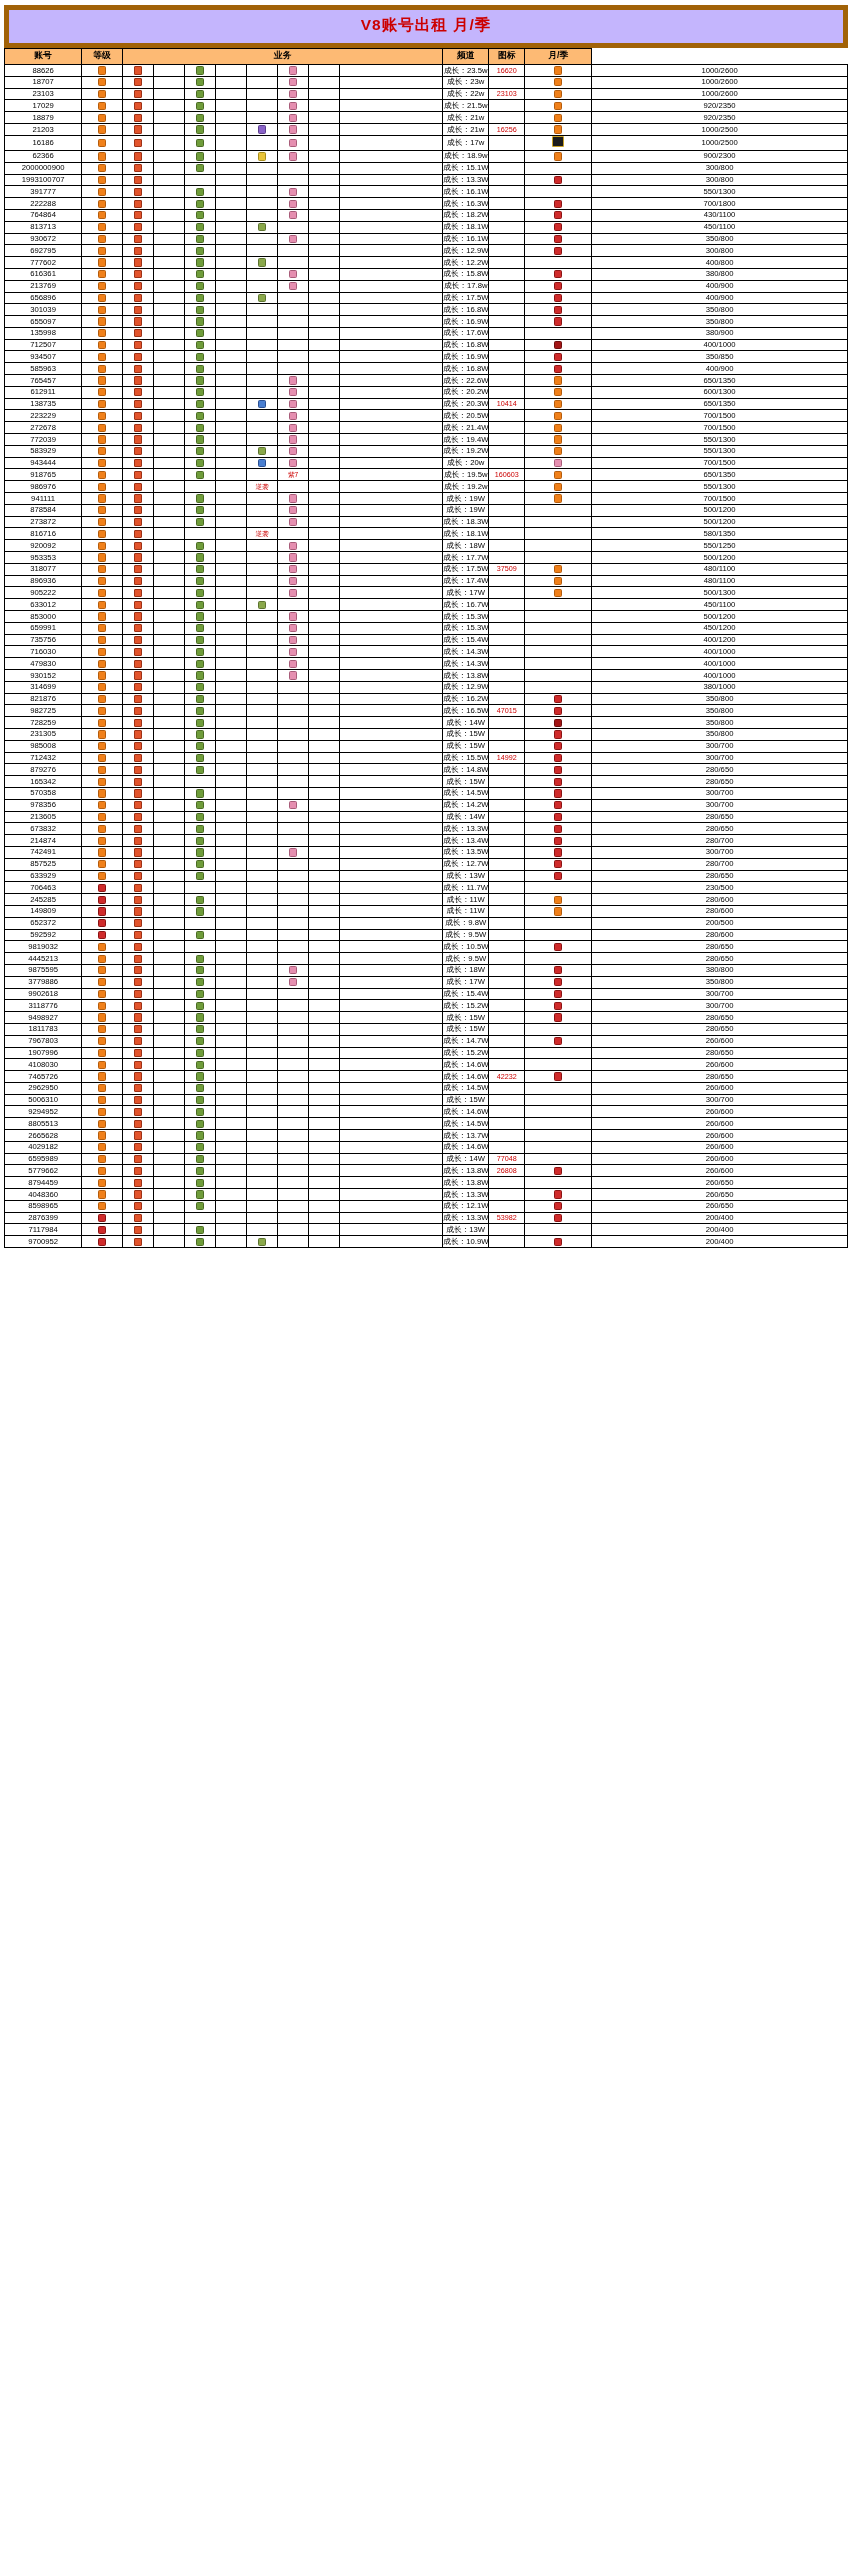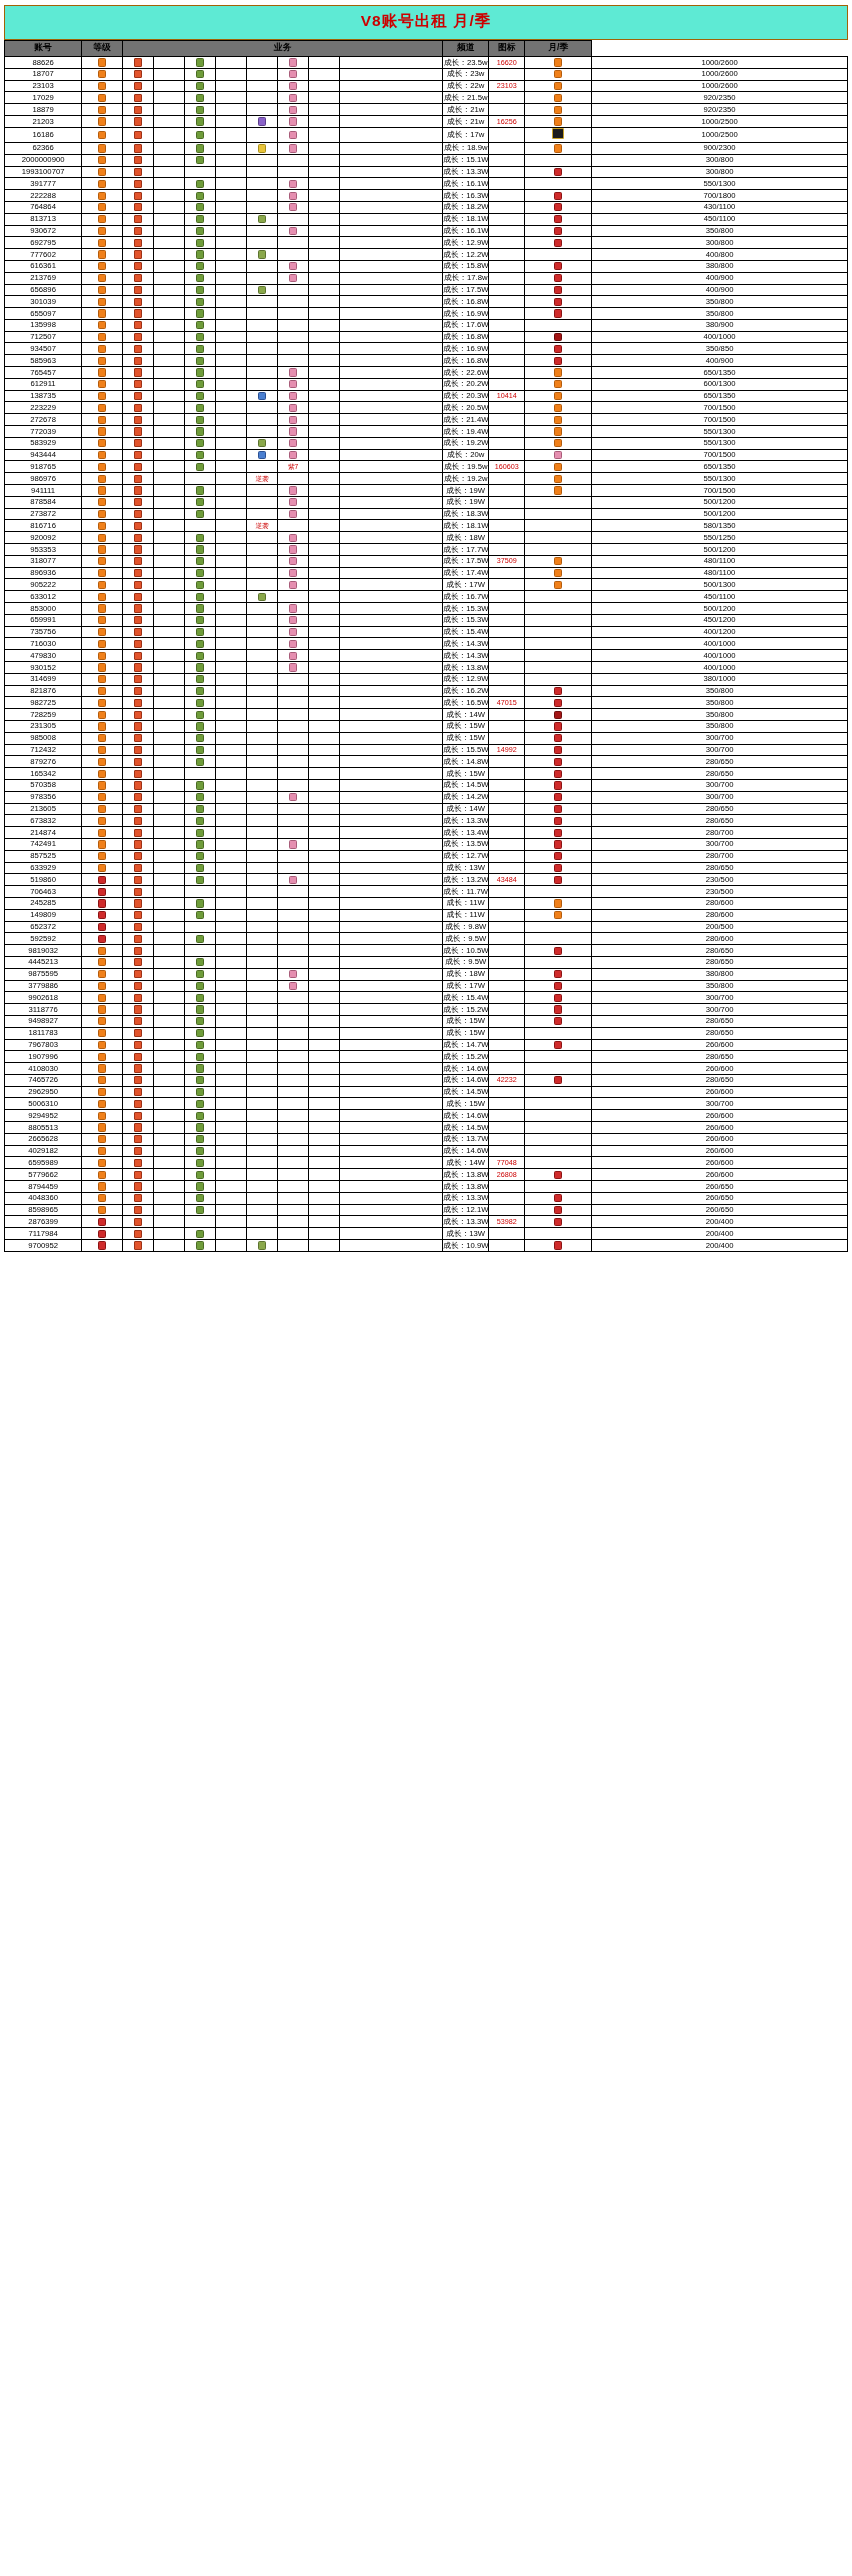--- a/index.html
+++ b/index.html
@@ -7,22 +7,22 @@
     font-family:"Liberation Sans","DejaVu Sans",sans-serif;
     width:852px;
     color:#000;
   }
   #sheet{
     width:852px;
     box-sizing:border-box;
     padding:5.2px 4.1px 5.2px 4.1px;
   }
   .title-bar{
-    background:#5eead4;
-    border:1px solid #a16207;
+    background:#c4b5fd;
+    border:5px solid #a16207;
     text-align:center;
     font-size:15.5px;
     font-weight:bold;
     color:#cc0000;
     padding:5.2px 0 6.2px 0;
     letter-spacing:1px;
     box-sizing:border-box;
   }
   table{
     border-collapse:collapse;
@@ -37,21 +37,21 @@
     height:10.8px;
     line-height:9.8px;
     padding:0;
     overflow:hidden;
     white-space:nowrap;
   }
   thead th{
     font-weight:bold;
     font-size:8.8px;
     height:15.5px;
-    background:#737373;
+    background:#fdba74;
   }
   
   col.c-acct{width:77px;}
   col.c-level{width:41px;}
   col.c-b1{width:31px;}
   col.c-b2{width:31px;}
   col.c-b3{width:31px;}
   col.c-b4{width:31px;}
   col.c-b5{width:31px;}
   col.c-b6{width:31px;}
@@ -1224,36 +1224,20 @@
           <td></td>
           <td></td>
           <td></td>
           <td></td>
           <td class="grow">成长：13W</td>
           <td class="chan"></td>
           <td><span class="ic ic-icon-red"></span></td>
           <td class="price">280/650</td>
         </tr>
         <tr>
-          <td class="acct">519860</td>
-          <td><span class="ic ic-icon-red"></span></td>
-          <td><span class="ic ic-lvl"></span></td>
-          <td></td>
-          <td><span class="ic ic-green"></span></td>
-          <td></td>
-          <td></td>
-          <td><span class="ic ic-pink"></span></td>
-          <td></td>
-          <td></td>
-          <td class="grow">成长：13.2W</td>
-          <td class="chan">43484</td>
-          <td><span class="ic ic-icon-red"></span></td>
-          <td class="price">230/500</td>
-        </tr>
-        <tr>
           <td class="acct">706463</td>
           <td><span class="ic ic-icon-red"></span></td>
           <td><span class="ic ic-lvl"></span></td>
           <td></td>
           <td></td>
           <td></td>
           <td></td>
           <td></td>
           <td></td>
           <td></td>

